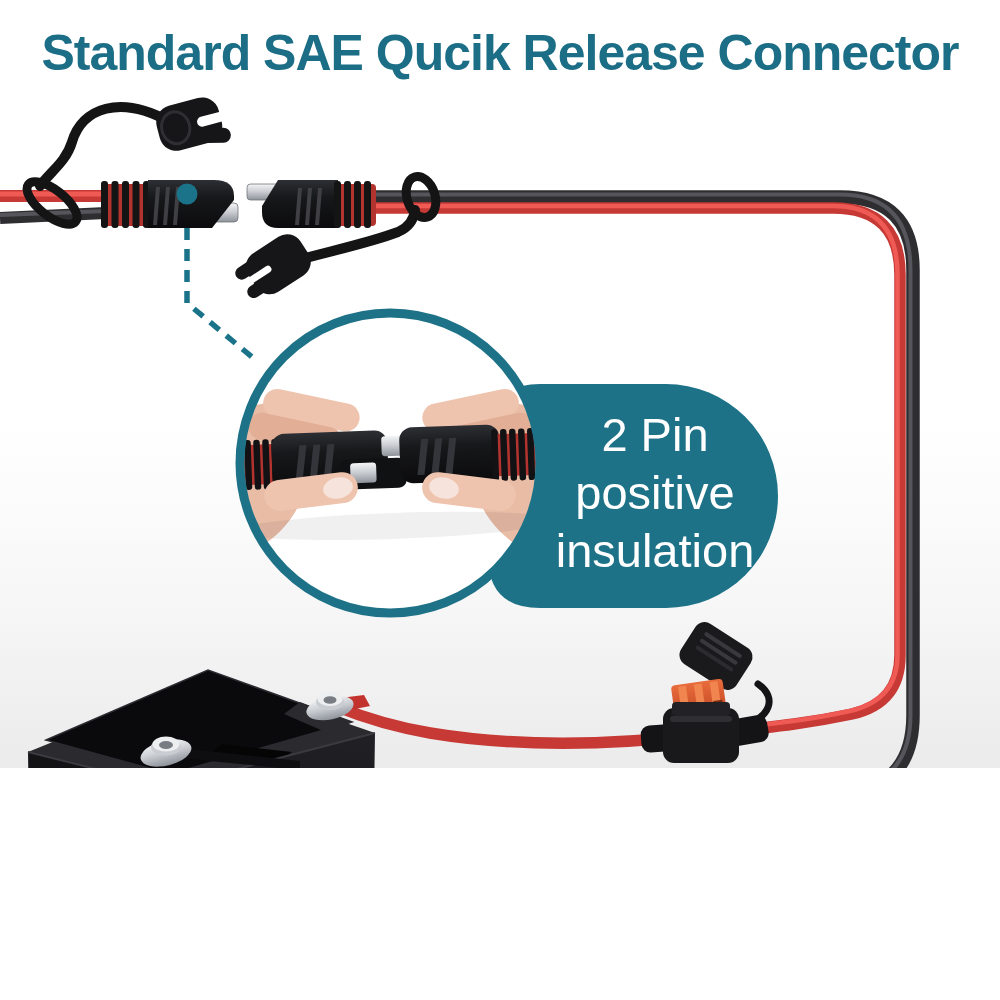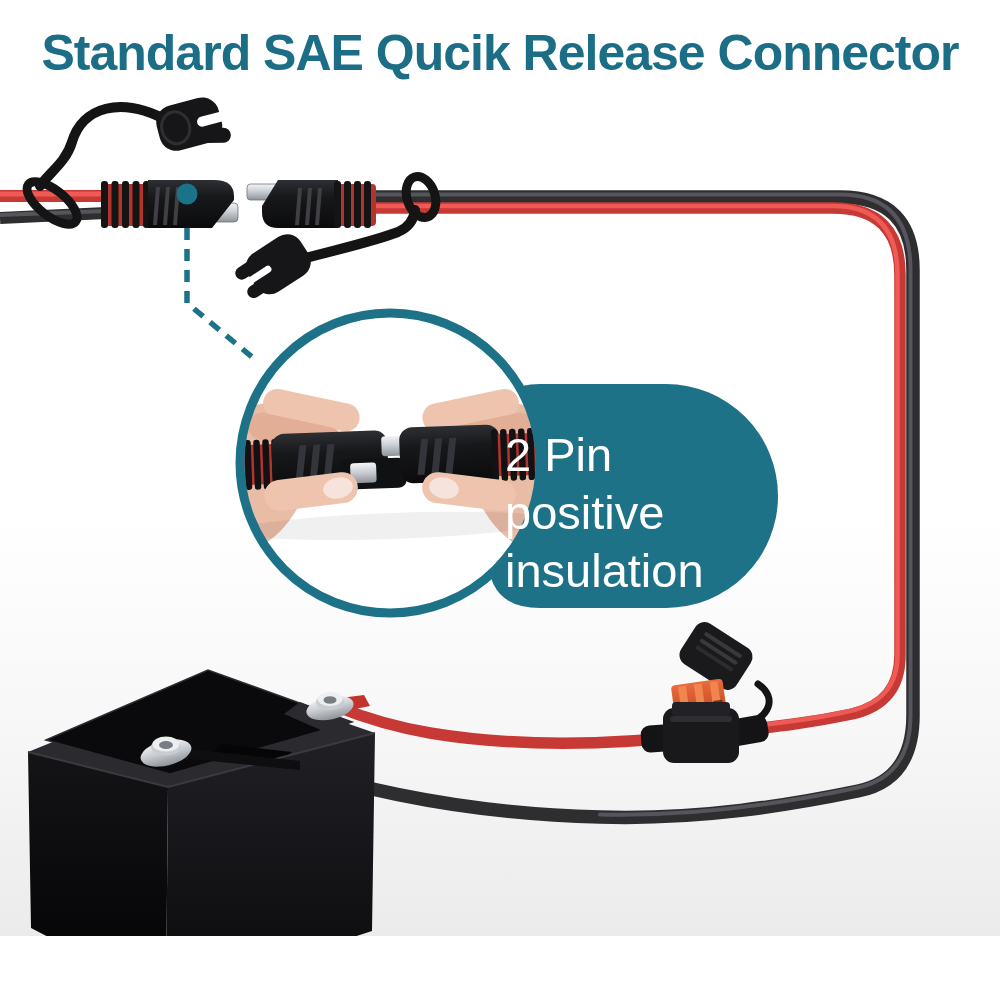--- a/index.html
+++ b/index.html
@@ -1,29 +1,29 @@
 <!DOCTYPE html>
 <html><head>
 <meta charset="utf-8">
 <style>
   html,body{margin:0;padding:0;}
   .stage{
-    position:relative;width:1000px;height:936px;overflow:hidden;
+    position:relative;width:1000px;height:768px;overflow:hidden;
     background:linear-gradient(180deg,#ffffff 0%,#ffffff 55%,#f7f7f8 78%,#ebebec 100%);
     font-family:"Liberation Sans","DejaVu Sans",sans-serif;
   }
   .title{
     position:absolute;left:0;top:22px;width:1000px;height:62px;line-height:62px;
     text-align:center;font-size:50px;font-weight:700;letter-spacing:-1px;
     color:#1C6E86;white-space:nowrap;
   }
   .callout-text{
     position:absolute;left:505px;top:406px;width:300px;
-    text-align:left;font-size:47px;line-height:58px;font-weight:400;
-    color:#ffffff;white-space:pre-line;margin-top:20px;
+    text-align:center;font-size:47px;line-height:58px;font-weight:400;
+    color:#ffffff;white-space:pre-line;
   }
   svg{position:absolute;left:0;top:0;}
 </style>
 </head>
 <body>
 
 <div class="stage">
 
 <svg width="1000" height="1000" viewBox="0 0 1000 1000">
   <defs>

